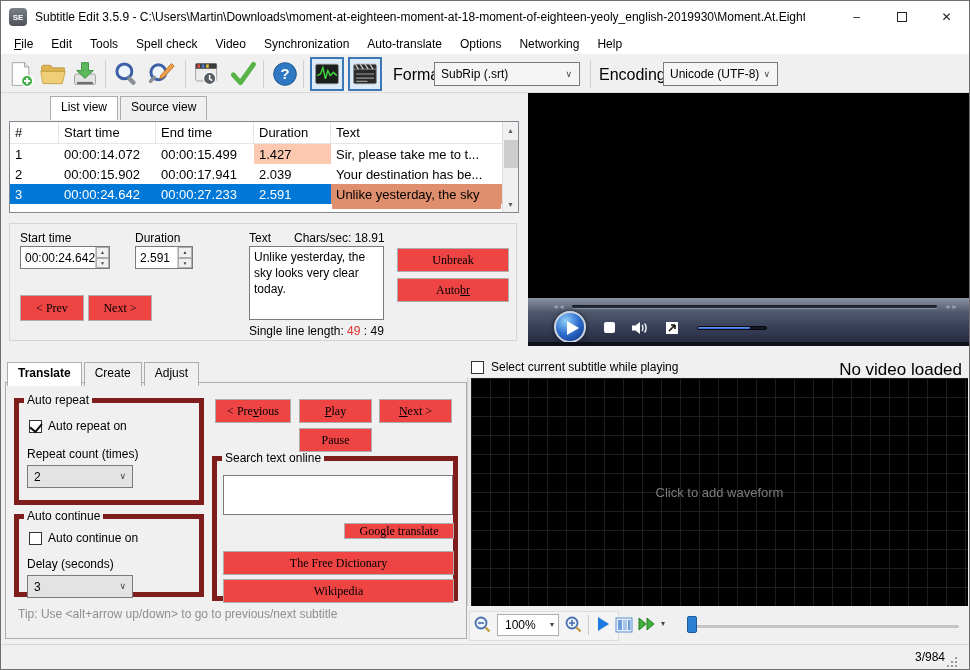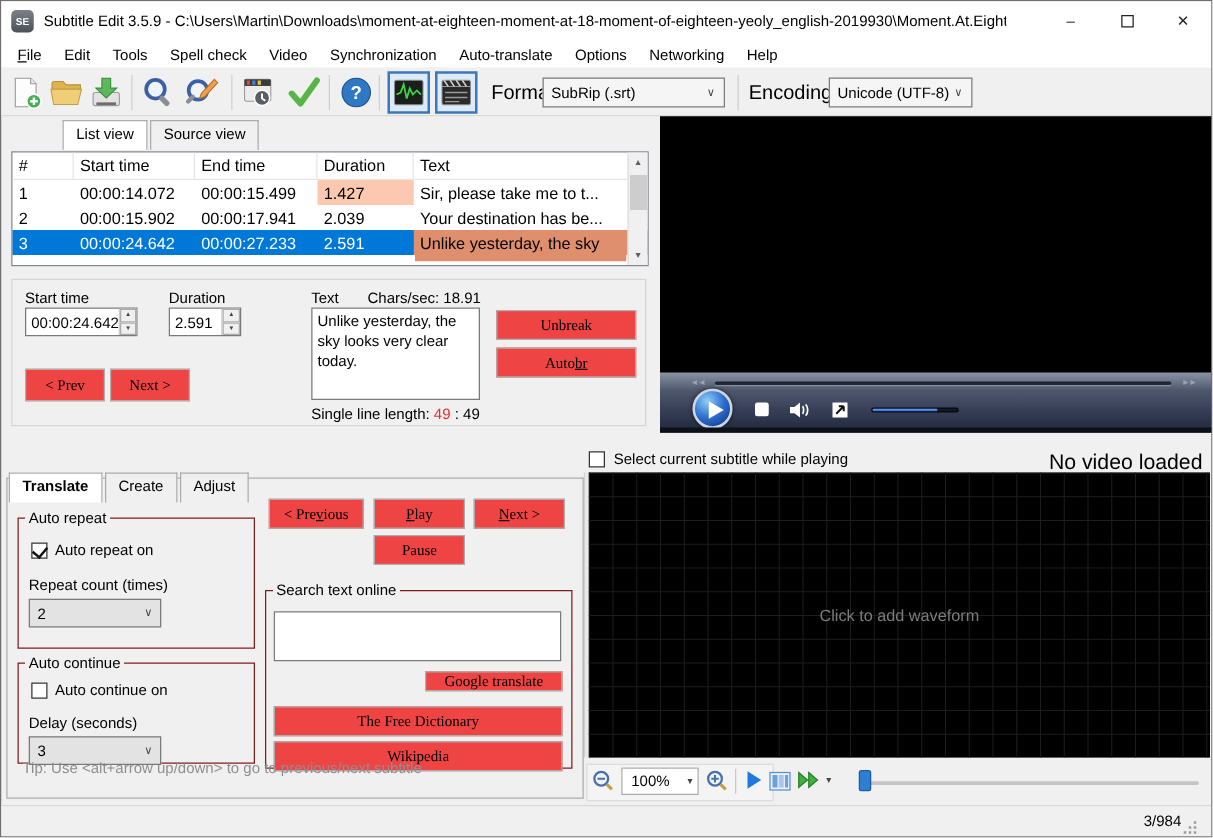--- a/index.html
+++ b/index.html
@@ -57,21 +57,21 @@
   .spin-btns { width:15px; border-left:1px solid #ccc; display:flex; flex-direction:column; }
   .spin-b { flex:1; background:#f0f0f0; border:1px solid #adadad; font-size:5px; color:#444; display:flex; align-items:center; justify-content:center; }
   .btn { background:#ef4444; border:1px solid #adadad; font-size:12px; display:flex; align-items:center; justify-content:center; font-family:Liberation Serif, serif; }
   textarea.sub-text { position:absolute; left:239px; top:22px; width:135px; height:74px; border:1px solid #7a7a7a; font-family:"Liberation Sans", sans-serif; font-size:12px; resize:none; padding:2px 4px; line-height:1.35; }
   .red { color:#e03030; }
 
   
   .bl-tabs { left:6px; top:361px; }
   .bl-tabs .tab.active { font-weight:bold; }
   .tabpage { position:absolute; left:4px; top:381px; width:462px; height:257px; background:#f0f0f0; border:1px solid #acacac; z-index:1; }
-  fieldset { position:absolute; border:1px solid #7f1d1d;margin-top:14px; }
+  fieldset { position:absolute; border:5px solid #7f1d1d; }
   legend { font-size:12px; padding:0 3px; margin-left:5px; }
   .checkrow { position:absolute; display:flex; align-items:center; }
   .cb { width:13px; height:13px; border:1px solid #333; background:#fff; margin-right:6px; position:relative; flex:none; }
   .cb.checked:after { content:""; position:absolute; left:2px; top:0px; width:6px; height:9px; border:solid #111; border-width:0 2px 2px 0; transform:rotate(40deg); }
   .ddl { position:absolute; height:23px; background:#e3e3e3; border:1px solid #7a7a7a; display:flex; align-items:center; padding-left:6px; font-size:12px; }
   .ddl .chev { position:absolute; right:6px; top:5px; font-size:9px; color:#444; }
   .tip { position:absolute; left:12px; top:224px; color:#8f8f8f; font-size:12px; }
 
   
   .player { position:absolute; left:527px; top:92px; width:443px; height:253px; background:#000; }
@@ -300,21 +300,21 @@
         <span class="u">br</span>
     </div>
     <div class="btn" style="position:absolute; left:10px; top:71px; width:64px; height:26px;">&lt; Prev</div>
     <div class="btn" style="position:absolute; left:78px; top:71px; width:64px; height:26px;">Next &gt;</div>
     <span class="lbl" style="left:239px; top:100px;">
       <span>Single line length:</span>
       <span class="red">49</span><span> : </span><span>49</span>
     </span>
   </div>
 
-  <div class="tabstrip bl-tabs" style="z-index:2;margin-top:16px;">
+  <div class="tabstrip bl-tabs" style="z-index:2;">
     <div class="tab active">Translate</div>
     <div class="tab">Create</div>
     <div class="tab">Adjust</div>
   </div>
 
   <div class="tabpage">
     <fieldset style="left:8px; top:10px; width:190px; height:112px;">
       <legend>Auto repeat</legend>
       <div class="checkrow" style="left:10px; top:12px;">
         <span class="cb checked"></span>

